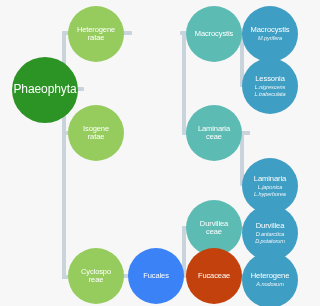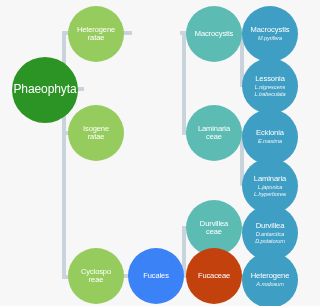--- a/index.html
+++ b/index.html
@@ -111,24 +111,20 @@
     </div>
     <div class="node big" style="left: 242px; top: 6px; width: 56px; height: 56px; background: rgb(63, 158, 196);">
       <div class="title">Macrocystis</div>
       <div class="species">M.pyrifera</div>
     </div>
     <div class="node big" style="left: 242px; top: 58px; width: 56px; height: 56px; background: rgb(63, 158, 196);">
       <div class="title">Lessonia</div>
       <div class="species">L.nigrescens
 L.trabeculata</div>
     </div>
-    <div class="node big" style="left: 242px; top: 109px; width: 56px; height: 56px; background: rgb(63, 158, 196);">
-      <div class="title">Ecklonia</div>
-      <div class="species">E.maxima</div>
-    </div>
     <div class="node big" style="left: 242px; top: 158px; width: 56px; height: 56px; background: rgb(63, 158, 196);">
       <div class="title">Laminaria</div>
       <div class="species">L.japonica
 L.hyperborea</div>
     </div>
     <div class="node big" style="left: 242px; top: 205px; width: 56px; height: 56px; background: rgb(63, 158, 196);">
       <div class="title">Durvillea</div>
       <div class="species">D.antarctica
 D.potatorum</div>
     </div>

